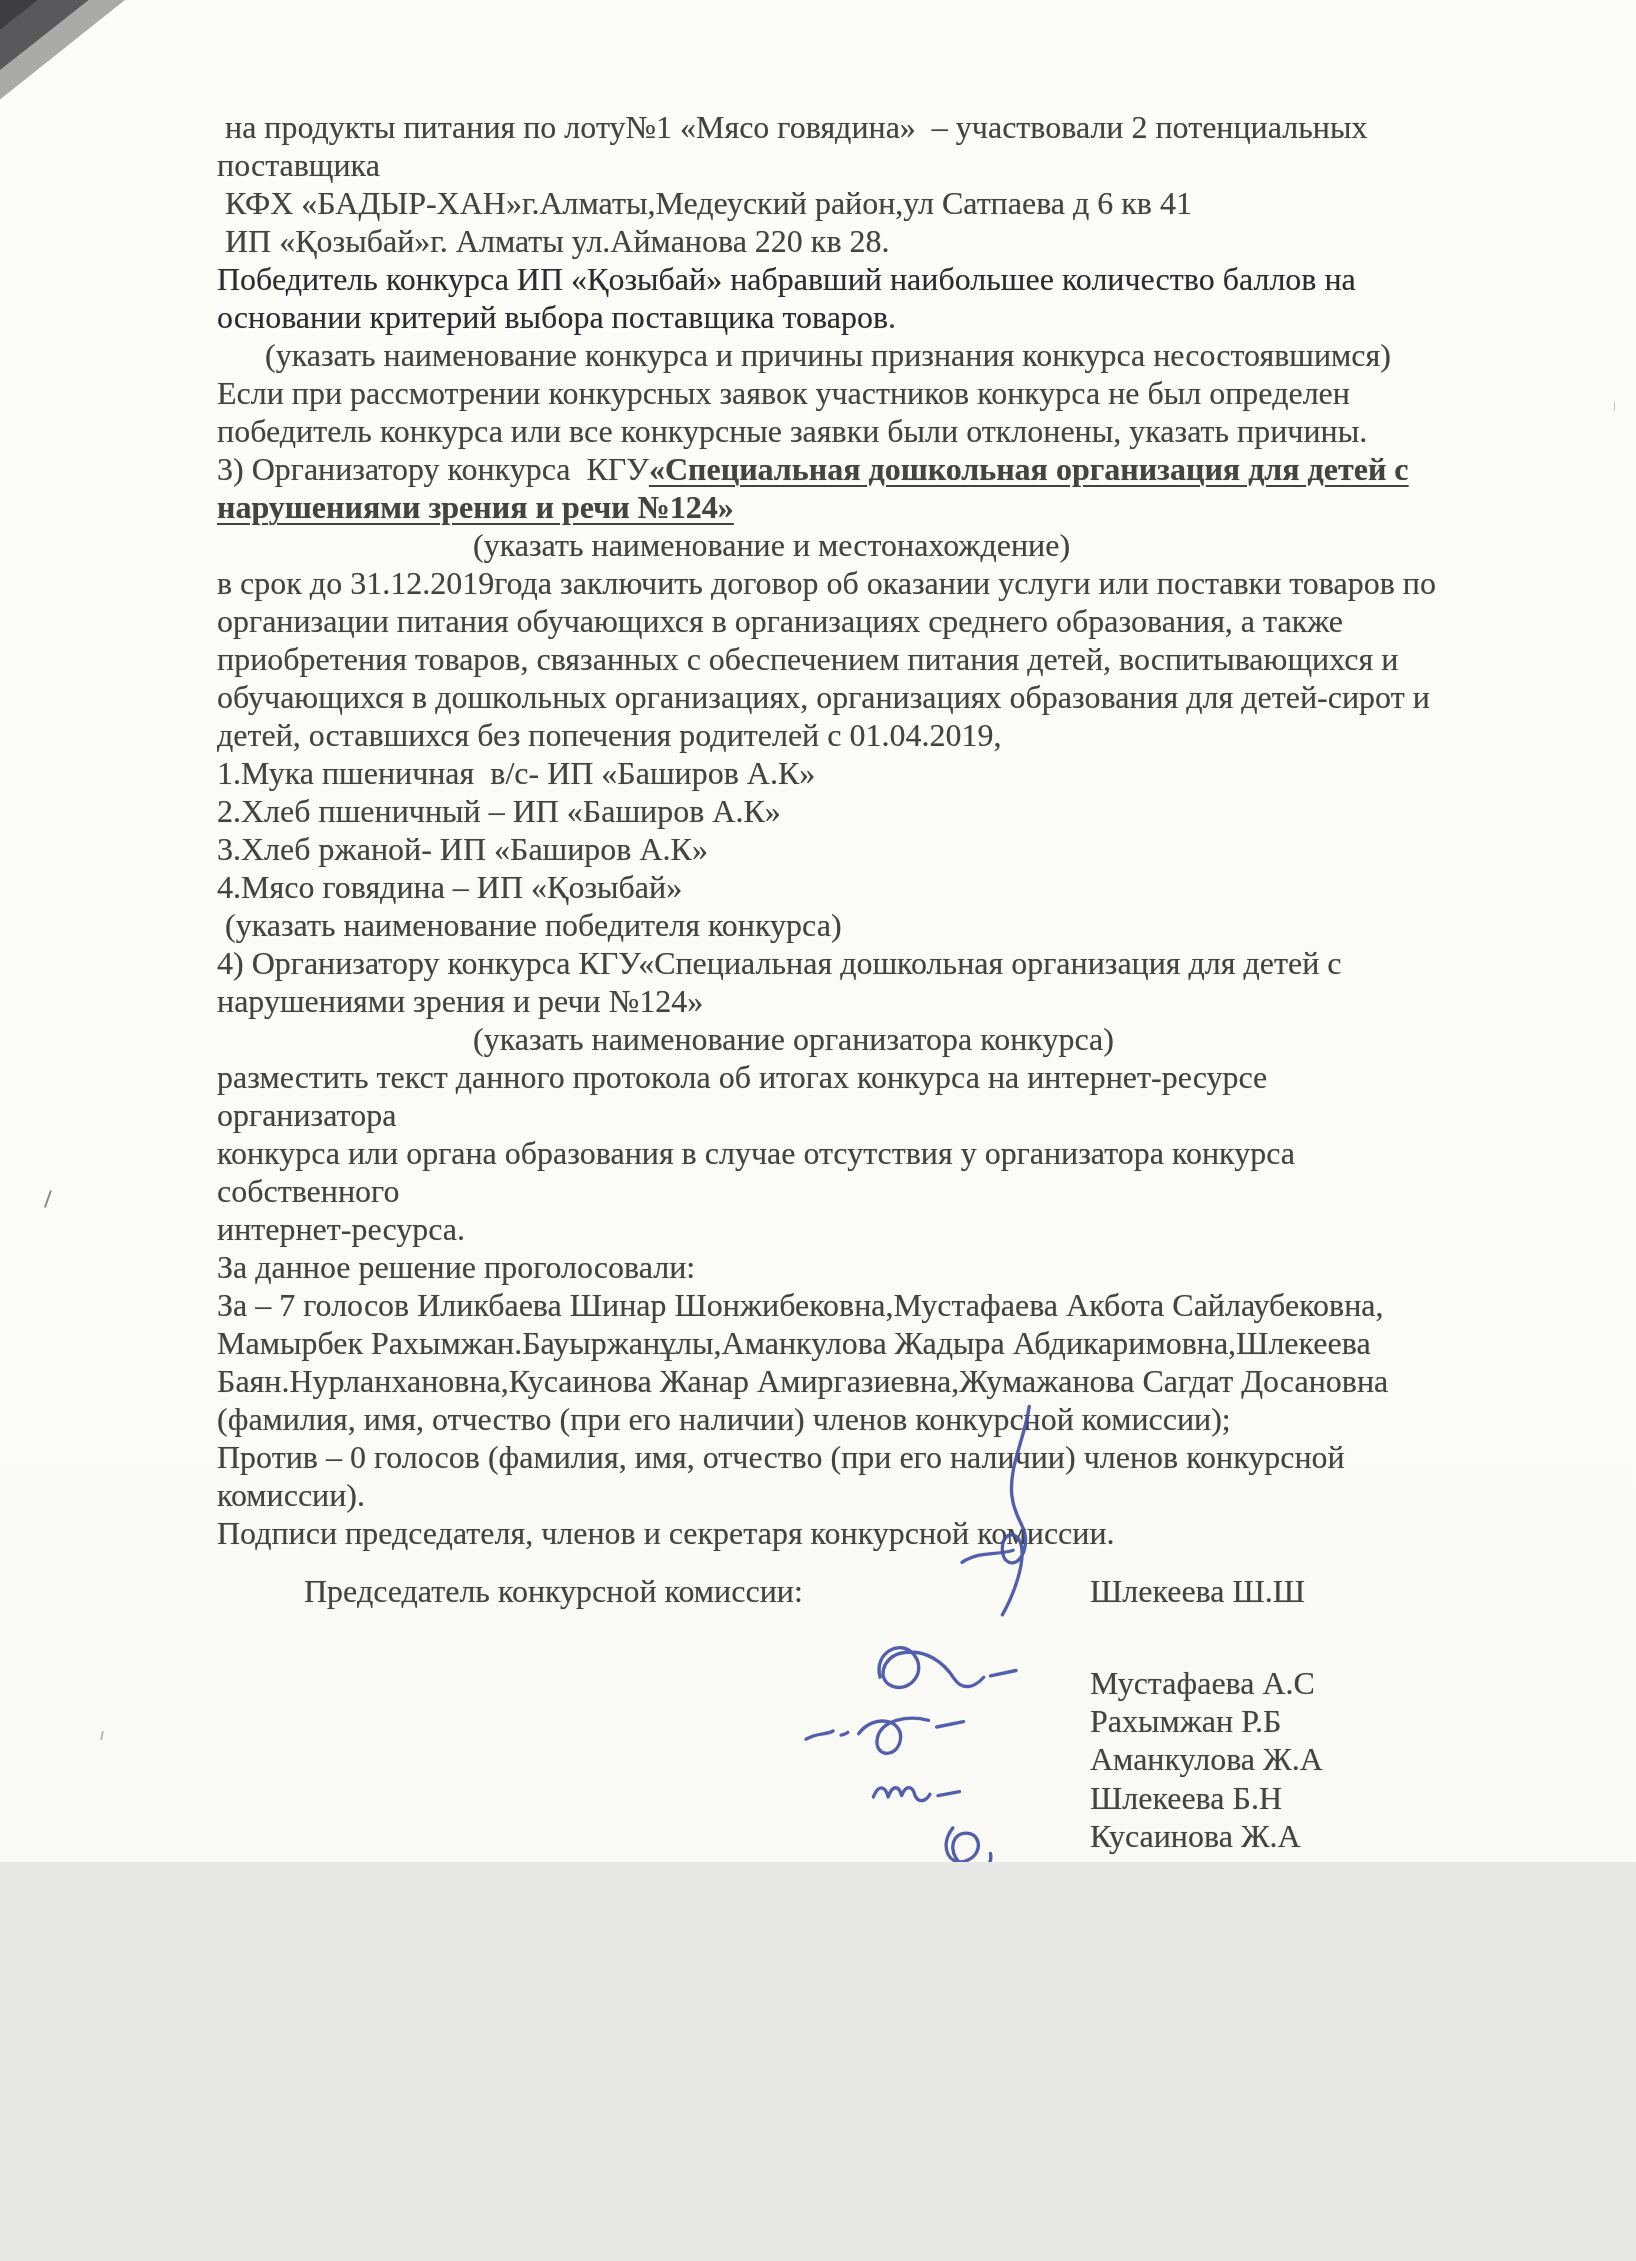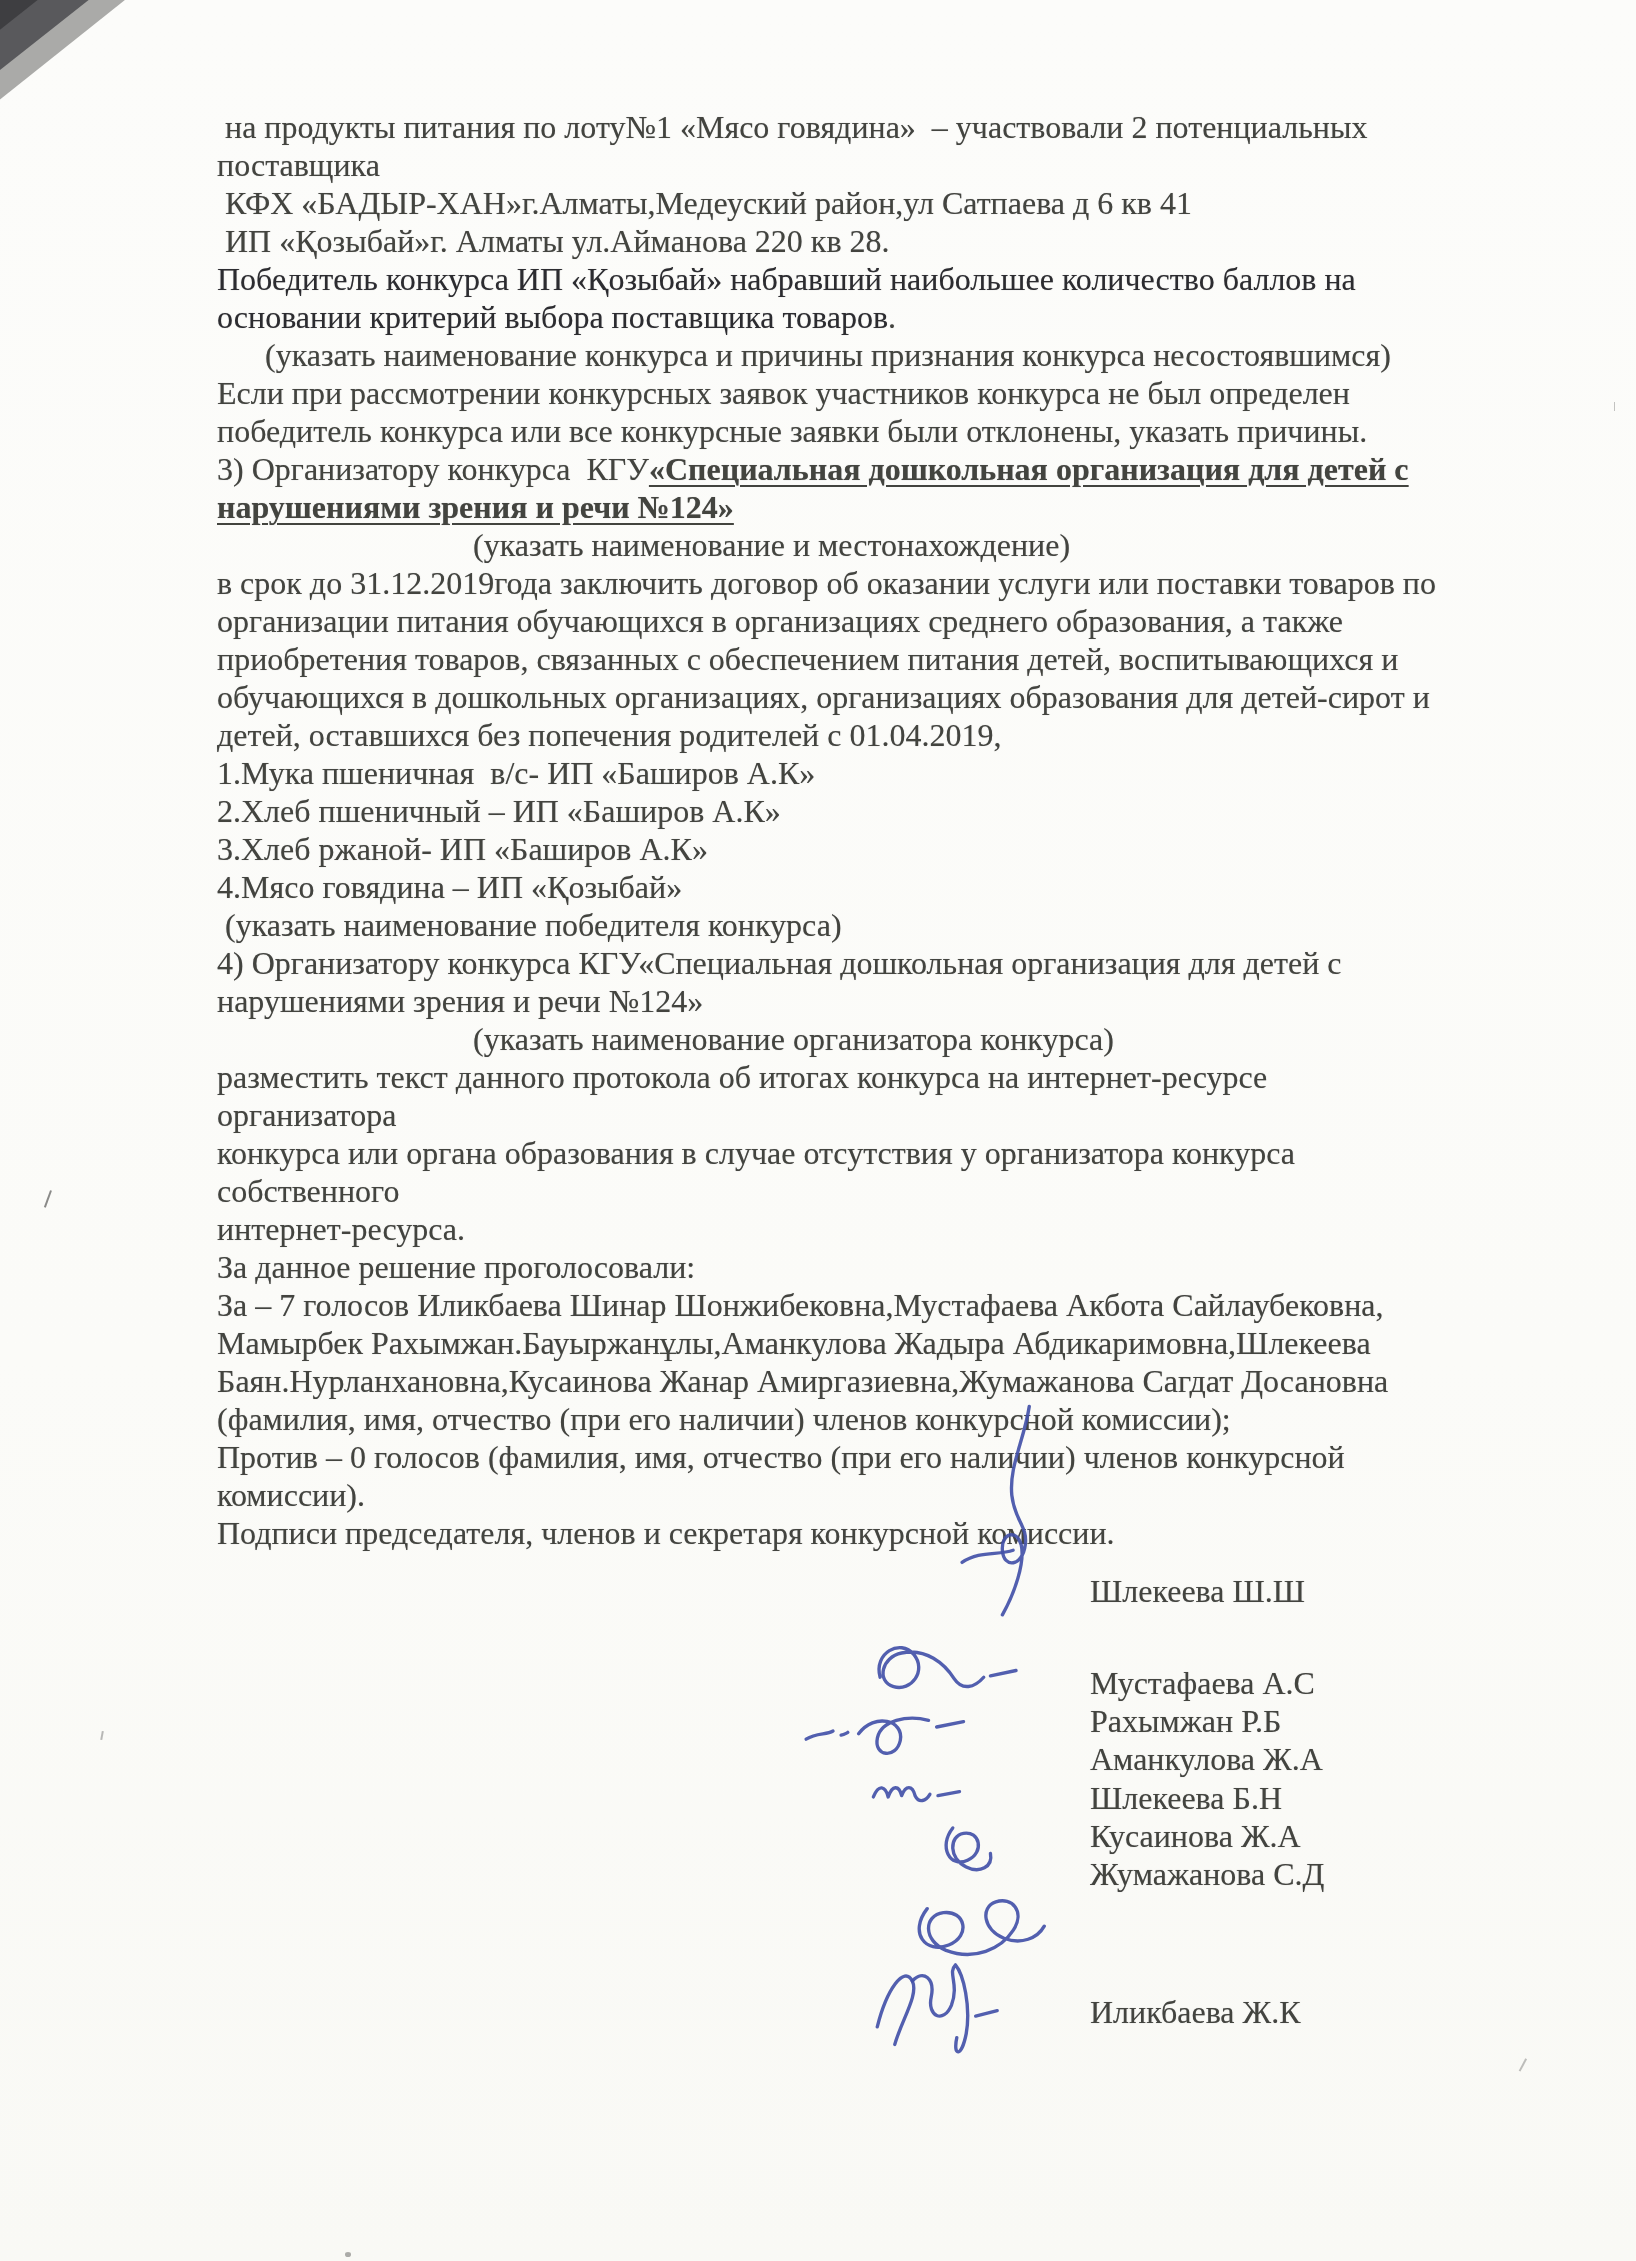--- a/index.html
+++ b/index.html
@@ -1,19 +1,19 @@
 <!DOCTYPE html>
 <html style="font-size:10.8px"><head>
 <meta charset="utf-8">
 <title>Scanned protocol page</title>
 <style>
   html,body{margin:0;padding:0;background:#e8e8e6;}
   .page{
     position:relative;
-    width:1637px;height:2261px;
+    width:1637px;height:1862px;
     background:linear-gradient(180deg,#fcfcfa 0%,#fbfbf8 60%,#f9f9f5 100%);
     overflow:hidden;
     font-family:"Liberation Serif","DejaVu Serif",serif;
     color:#43443f;
   }
   .doc-body{
     position:absolute;left:217px;top:108px;width:1336px;
     font-size:32px;line-height:38px;
     white-space:pre;
     text-shadow:0 0 0.8px rgba(95,95,100,.55);
@@ -35,20 +35,21 @@
 <div class="page">
 
   <svg class="sig-svg" style="left:0;top:0" width="141" height="111" viewBox="0 0 210 165">
     <polygon points="0,0 186,0 0,148" fill="#aaaaa8"></polygon>
     <polygon points="0,0 132,0 0,104" fill="#59595c"></polygon>
     <polygon points="0,0 56,0 0,44" fill="#3e3e41"></polygon>
   </svg>
 
   <div class="doc-body"><div class="line"><span> на продукты питания по лоту№1 «Мясо говядина»  – участвовали 2 потенциальных</span></div><div class="line"><span>поставщика</span></div><div class="line"><span> КФХ «БАДЫР-ХАН»г.Алматы,Медеуский район,ул Сатпаева д 6 кв 41</span></div><div class="line"><span> ИП «Қозыбай»г. Алматы ул.Айманова 220 кв 28.</span></div><div class="line"><span class="b">Победитель конкурса ИП «Қозыбай» набравший наибольшее количество баллов на</span></div><div class="line"><span class="b">основании критерий выбора поставщика товаров</span><span>.</span></div><div class="line"><span>      (указать наименование конкурса и причины признания конкурса несостоявшимся)</span></div><div class="line"><span>Если при рассмотрении конкурсных заявок участников конкурса не был определен</span></div><div class="line"><span>победитель конкурса или все конкурсные заявки были отклонены, указать причины.</span></div><div class="line"><span>3) Организатору конкурса  КГУ</span><span class="u">«Специальная дошкольная организация для детей с</span></div><div class="line"><span class="u">нарушениями зрения и речи №124»</span></div><div class="line"><span>                                (указать наименование и местонахождение)</span></div><div class="line"><span>в срок до 31.12.2019года заключить договор об оказании услуги или поставки товаров по</span></div><div class="line"><span>организации питания обучающихся в организациях среднего образования, а также</span></div><div class="line"><span>приобретения товаров, связанных с обеспечением питания детей, воспитывающихся и</span></div><div class="line"><span>обучающихся в дошкольных организациях, организациях образования для детей-сирот и</span></div><div class="line"><span>детей, оставшихся без попечения родителей с 01.04.2019,</span></div><div class="line"><span>1.Мука пшеничная  в/с- ИП «Баширов А.К»</span></div><div class="line"><span>2.Хлеб пшеничный – ИП «Баширов А.К»</span></div><div class="line"><span>3.Хлеб ржаной- ИП «Баширов А.К»</span></div><div class="line"><span>4.Мясо говядина – ИП «Қозыбай»</span></div><div class="line"><span> (указать наименование победителя конкурса)</span></div><div class="line"><span>4) Организатору конкурса КГУ«Специальная дошкольная организация для детей с</span></div><div class="line"><span>нарушениями зрения и речи №124»</span></div><div class="line"><span>                                (указать наименование организатора конкурса)</span></div><div class="line"><span>разместить текст данного протокола об итогах конкурса на интернет-ресурсе</span></div><div class="line"><span>организатора</span></div><div class="line"><span>конкурса или органа образования в случае отсутствия у организатора конкурса</span></div><div class="line"><span>собственного</span></div><div class="line"><span>интернет-ресурса.</span></div><div class="line"><span>За данное решение проголосовали:</span></div><div class="line"><span>За – 7 голосов Иликбаева Шинар Шонжибековна,Мустафаева Акбота Сайлаубековна,</span></div><div class="line"><span>Мамырбек Рахымжан.Бауыржанұлы,Аманкулова Жадыра Абдикаримовна,Шлекеева</span></div><div class="line"><span>Баян.Нурланхановна,Кусаинова Жанар Амиргазиевна,Жумажанова Сагдат Досановна</span></div><div class="line"><span>(фамилия, имя, отчество (при его наличии) членов конкурсной комиссии);</span></div><div class="line"><span>Против – 0 голосов (фамилия, имя, отчество (при его наличии) членов конкурсной</span></div><div class="line"><span>комиссии).</span></div><div class="line"><span>Подписи председателя, членов и секретаря конкурсной комиссии.</span></div></div>
 
+  <div class="sig-label" style="left:304px;top:1572px">Председатель конкурсной комиссии:</div>
   <div class="sig-name" style="left:1090px;top:1572px">Шлекеева Ш.Ш</div>
 
   <div class="sig-name" style="left:1090px;top:1664px">Мустафаева А.С</div>
   <div class="sig-name" style="left:1090px;top:1702px">Рахымжан Р.Б</div>
   <div class="sig-name" style="left:1090px;top:1740px">Аманкулова Ж.А</div>
   <div class="sig-name" style="left:1090px;top:1779px">Шлекеева Б.Н</div>
   <div class="sig-name" style="left:1090px;top:1817px">Кусаинова Ж.А</div>
   <div class="sig-name" style="left:1090px;top:1855px">Жумажанова С.Д</div>
 
   <div class="sig-name" style="left:1090px;top:1993px">Иликбаева Ж.К</div>

